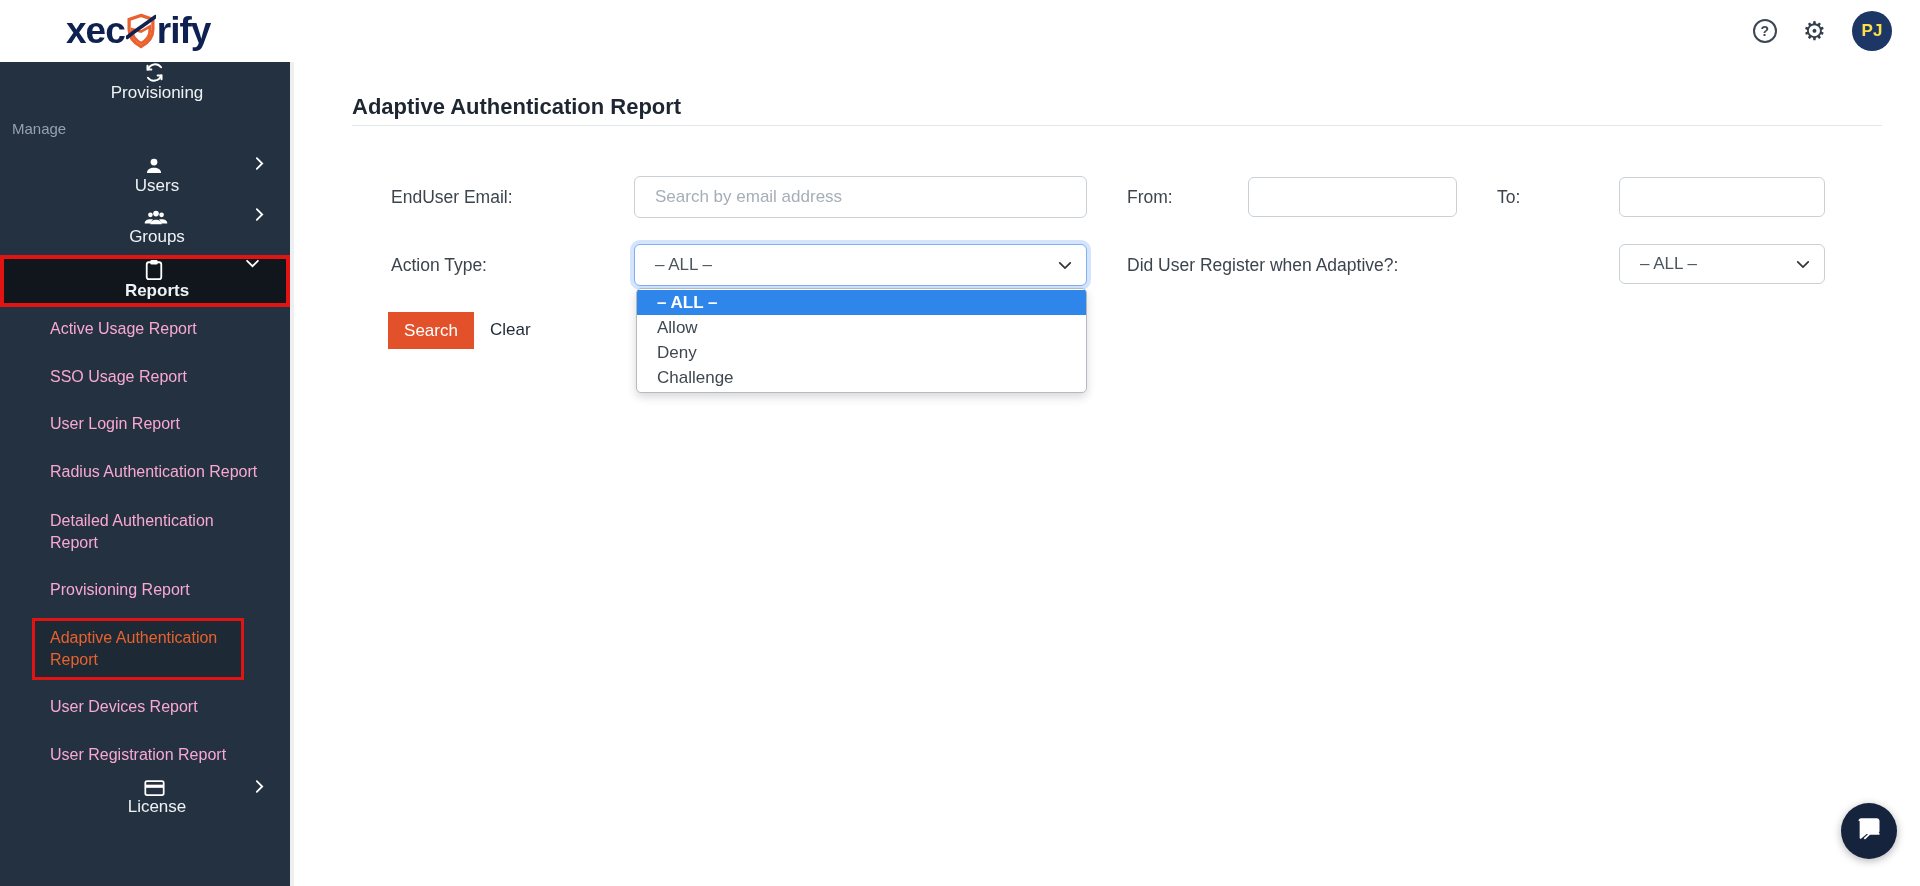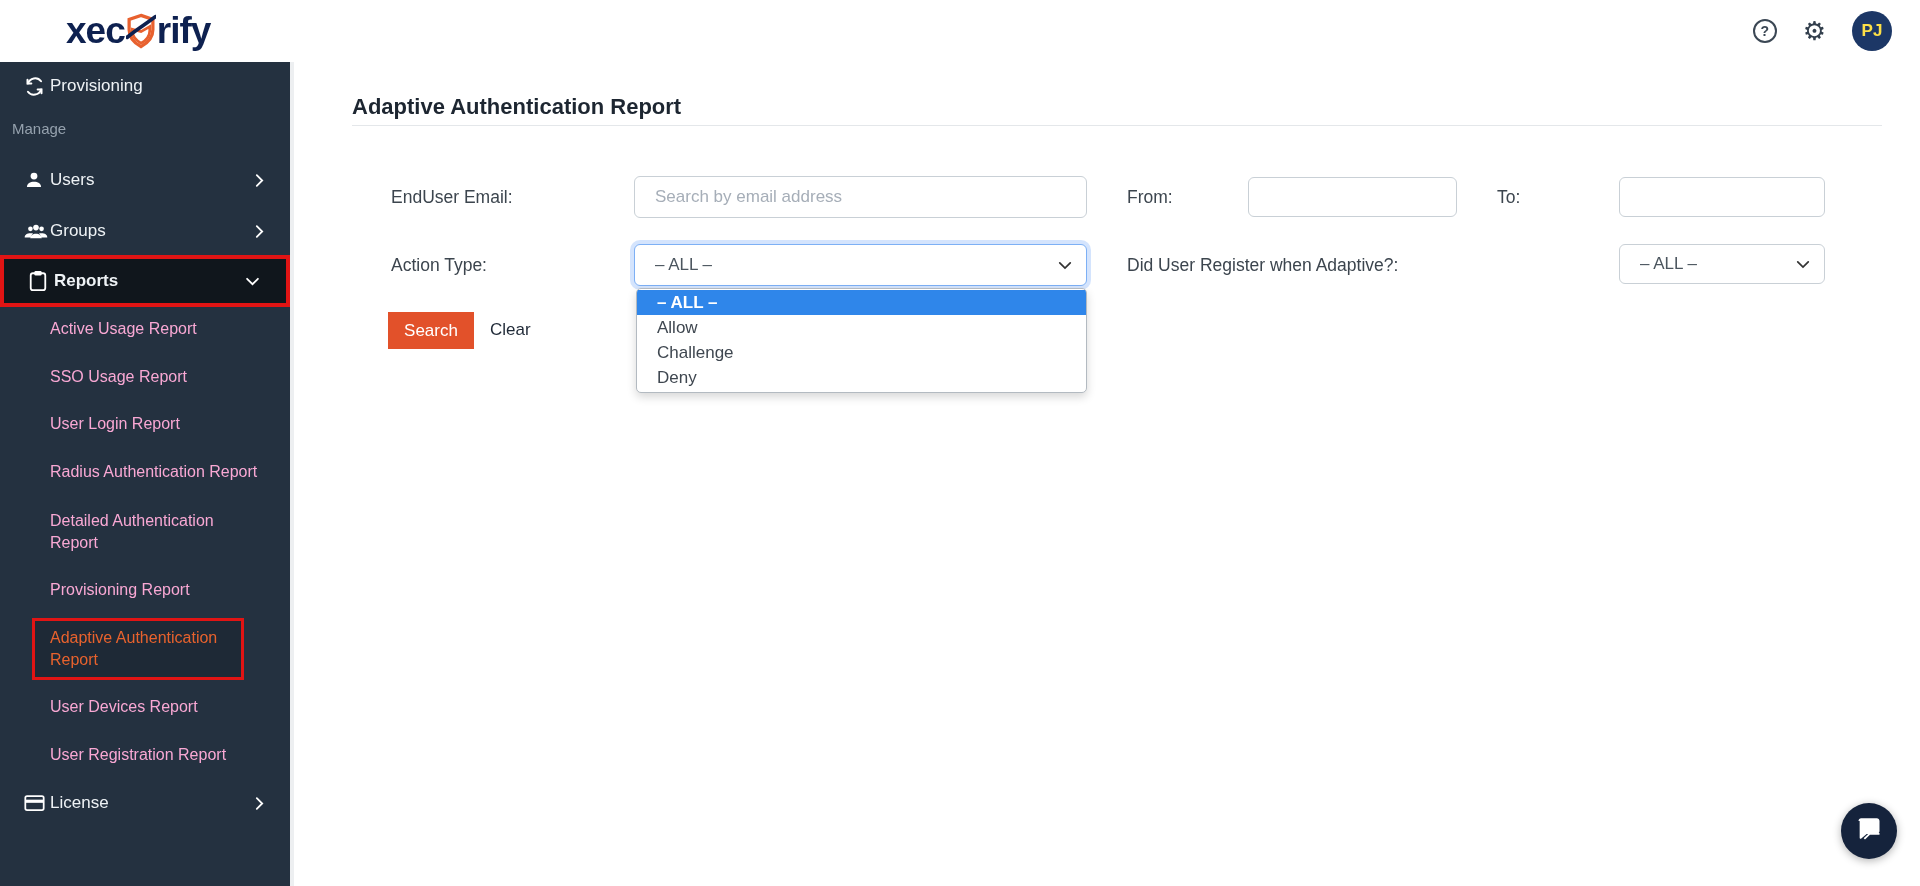--- a/index.html
+++ b/index.html
@@ -39,21 +39,21 @@
   
   .sidebar {
     position:absolute; top:62px; left:0; bottom:0; width:294px;
     background:#243140; z-index:20;
   }
   .sidebar-scrollbar {
     position:absolute; top:0; right:0; bottom:0; width:4px; background:#edeff1;
   }
   .nav-item {
     position:absolute; left:0; width:290px; height:48px;
-    display:flex; align-items:center; padding-left:24px; cursor:pointer;
+    display:flex; align-items:center; padding-left:24px; cursor:pointer;flex-direction:column;
   }
   .nav-icon { width:26px; display:flex; align-items:center; }
   .nav-label { color:#eef2f5; font-size:17px; }
   .nav-chev { position:absolute; right:26px; display:flex; align-items:center; }
   .section-label {
     position:absolute; left:12px; color:#95a1ad; font-size:15px;
   }
   .nav-item.reports-active {
     background:#10161c; border:4px solid #e11414; height:52px; font-weight:700;
   }
@@ -282,22 +282,22 @@
     <span>
       <svg width="14" height="9" viewBox="0 0 16 10">
           <path d="M2 2l6 6 6-6" stroke="#333" stroke-width="2" fill="none" stroke-linecap="round"></path>
         </svg>
     </span>
   </div>
 
   <div class="dropdown-panel" style="left:342px; top:226px; width:451px">
     <div class="dd-option selected">– ALL –</div>
     <div class="dd-option">Allow</div>
+    <div class="dd-option">Deny</div>
     <div class="dd-option">Challenge</div>
-    <div class="dd-option">Deny</div>
   </div>
 
   <button class="search-btn" style="left:94px; top:250px">Search</button>
   <button class="clear-btn" style="left:196px; top:258px">Clear</button>
 
 </div>
 
 <div class="chat-widget">
   <span>
     <svg width="28" height="26" viewBox="0 0 24 22">

